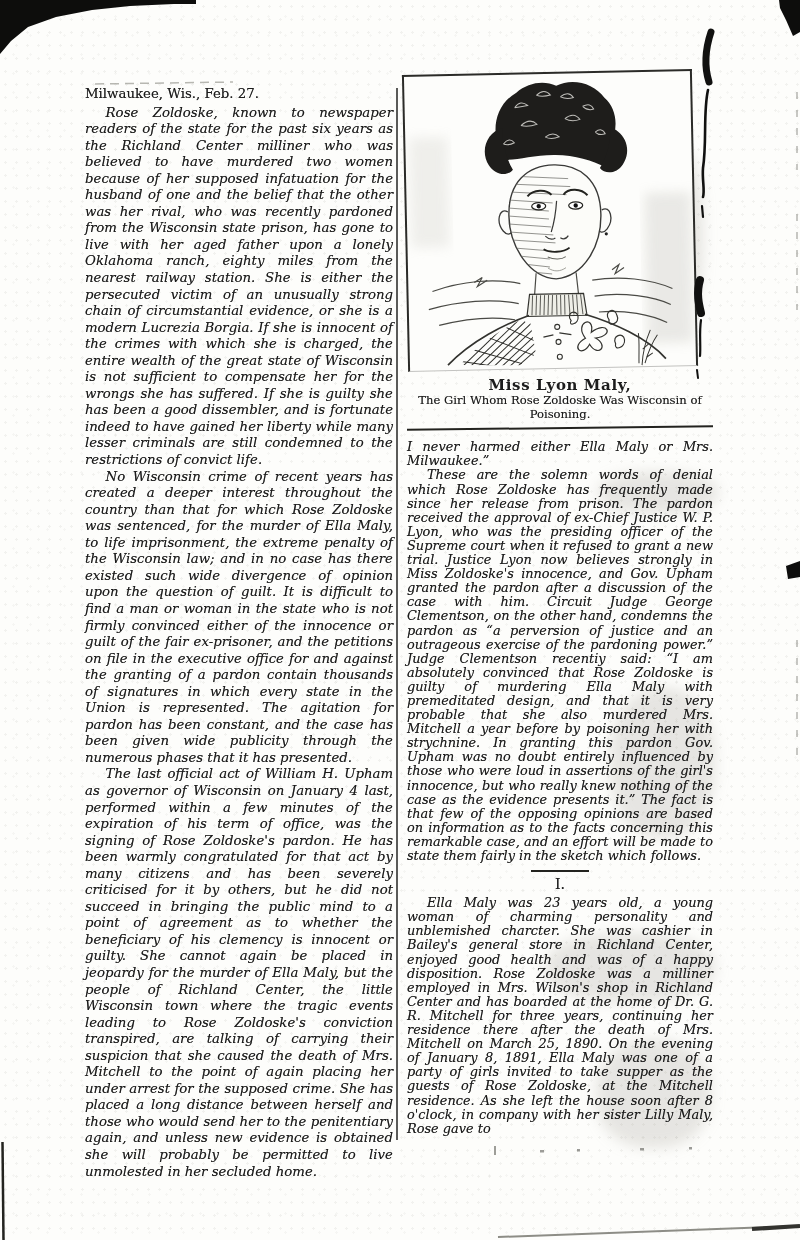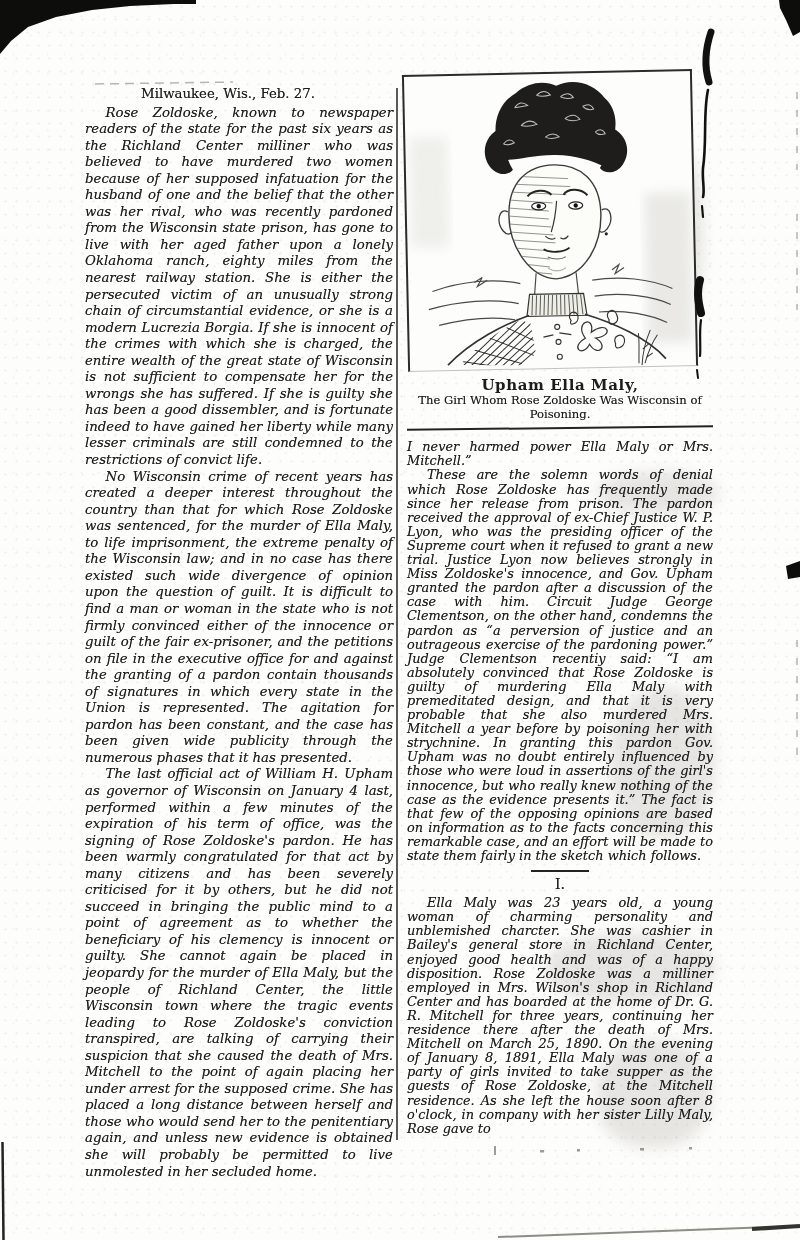--- a/index.html
+++ b/index.html
@@ -16,21 +16,21 @@
       radial-gradient(rgba(110,110,100,0.05) 1px, transparent 1.3px);
     background-size:11px 13px,17px 19px;
     background-position:0 0,5px 7px;
   }
   .smudge{position:absolute;background:rgba(148,146,136,0.22);border-radius:45%;filter:blur(7px);}
   .col{position:absolute;}
   .col p{margin:0;text-indent:1.55em;text-align:justify;text-shadow:0 0 .4px rgba(20,20,20,.55);font-style:italic;}
   .col p.noindent{text-indent:0;}
   .col1{left:85px;top:86px;width:308px;font-size:13.3px;line-height:16.55px;}
   .col2{left:407px;top:72px;width:306px;font-size:12.9px;line-height:14.1px;}
-  .dateline{text-align:center;padding-right:22px;margin-bottom:2px;text-shadow:0 0 .4px rgba(20,20,20,.55);}
+  .dateline{text-align:left;padding-right:22px;margin-bottom:2px;text-shadow:0 0 .4px rgba(20,20,20,.55);}
   .column-divider{position:absolute;left:396px;top:88px;width:1.6px;height:1052px;background:#3d3d3b;opacity:.85;}
   .portrait-frame{
     width:286px;height:294px;margin-left:-2px;
     border:2px solid #2b2b28;border-bottom:1px solid rgba(43,43,40,.28);
     transform:rotate(-1.2deg);background:#fdfdfb;overflow:hidden;
   }
   .caption-title{text-align:center;font-weight:bold;font-size:15px;letter-spacing:.6px;margin-top:9px;}
   .caption-sub{text-align:center;font-size:11.6px;line-height:13.5px;margin-top:2px;text-shadow:0 0 .3px rgba(20,20,20,.5);}
   .caption-rule{height:2.2px;background:#23231f;margin-top:6px;transform:rotate(-.7deg);}
   .body-text{margin-top:11px;}
@@ -188,26 +188,26 @@
 
         <g fill="none" stroke="#33332f" stroke-width="1">
           <path d="M232,292 C233,278 236,268 241,257"></path>
           <path d="M235,290 C239,277 243,269 248,262"></path>
           <path d="M229,290 C229,278 230,269 229,260"></path>
           <path d="M237,284 l6,-4 M233,276 l6,-5"></path>
         </g>
       </svg>
     </div>
 
-    <div class="caption-title">Upham Ella Maly,</div>
+    <div class="caption-title">Miss Lyon Maly,</div>
     <div class="caption-sub">The Girl Whom Rose Zoldoske Was Wisconsin of Poisoning.</div>
     <div class="caption-rule"></div>
 
     <div class="body-text">
-      <p class="noindent">I never harmed power Ella Maly or Mrs. Mitchell.”</p>
+      <p class="noindent">I never harmed either Ella Maly or Mrs. Milwaukee.”</p>
       <p>These are the solemn words of denial which Rose Zoldoske has frequently made since her release from prison. The pardon received the approval of ex-Chief Justice W. P. Lyon, who was the presiding officer of the Supreme court when it refused to grant a new trial. Justice Lyon now believes strongly in Miss Zoldoske's innocence, and Gov. Upham granted the pardon after a discussion of the case with him. Circuit Judge George Clementson, on the other hand, condemns the pardon as “a perversion of justice and an outrageous exercise of the pardoning power.” Judge Clementson recentiy said: “I am absolutely convinced that Rose Zoldoske is guilty of murdering Ella Maly with premeditated design, and that it is very probable that she also murdered Mrs. Mitchell a year before by poisoning her with strychnine. In granting this pardon Gov. Upham was no doubt entirely influenced by those who were loud in assertions of the girl's innocence, but who really knew nothing of the case as the evidence presents it.” The fact is that few of the opposing opinions are based on information as to the facts concerning this remarkable case, and an effort will be made to state them fairly in the sketch which follows.</p>
       <div class="section-rule"></div>
       <div class="section-heading">I.</div>
       <p>Ella Maly was 23 years old, a young woman of charming personality and unblemished charcter. She was cashier in Bailey's general store in Richland Center, enjoyed good health and was of a happy disposition. Rose Zoldoske was a milliner employed in Mrs. Wilson's shop in Richland Center and has boarded at the home of Dr. G. R. Mitchell for three years, continuing her residence there after the death of Mrs. Mitchell on March 25, 1890. On the evening of January 8, 1891, Ella Maly was one of a party of girls invited to take supper as the guests of Rose Zoldoske, at the Mitchell residence. As she left the house soon after 8 o'clock, in company with her sister Lilly Maly, Rose gave to</p>
     </div>
   </div>
 
   <svg class="artifacts" width="800" height="1240" viewBox="0 0 800 1240">
 
     <path d="M0,0 L196,0 L196,3 L130,6 L92,10 L56,17 L28,27 L11,41 L0,54 Z" fill="#0d0d0c"></path>

